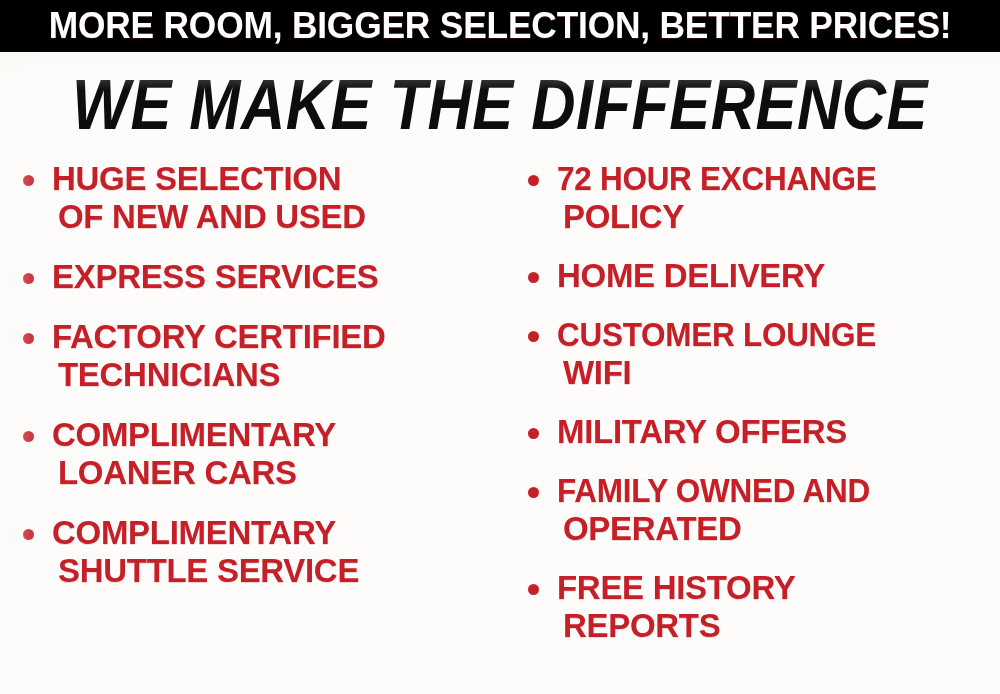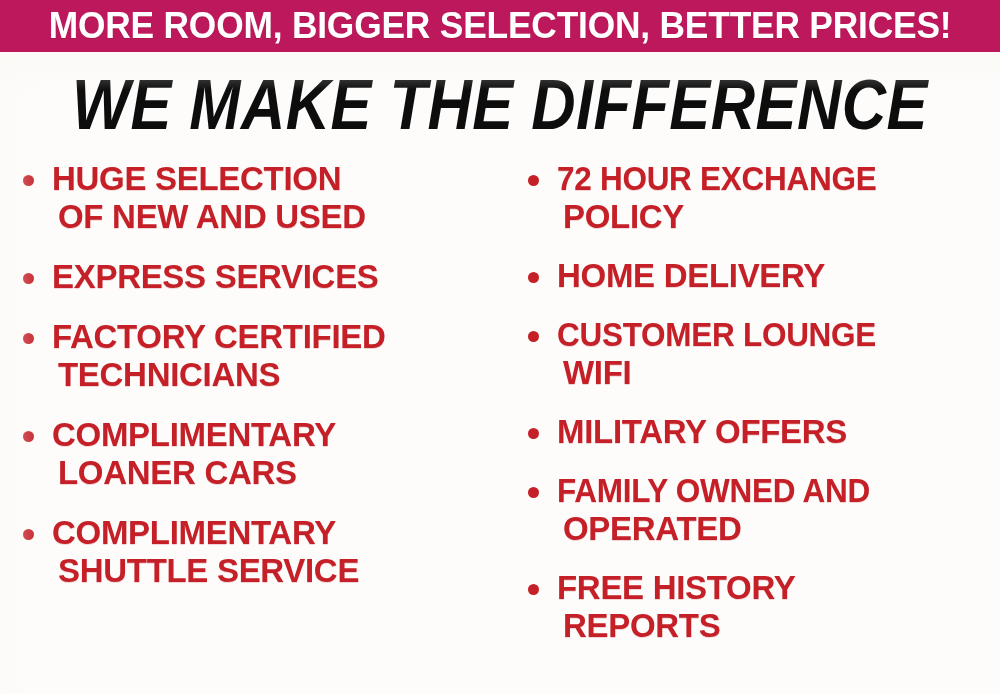--- a/index.html
+++ b/index.html
@@ -15,21 +15,21 @@
     position: relative;
   }
 
   
   .top-banner {
     position: absolute;
     left: 0;
     top: 0;
     width: 1000px;
     height: 52px;
-    background: #be185d;
+    background: #000000;
     overflow: hidden;
   }
   .top-banner-text {
     position: absolute;
     left: 0;
     top: 0;
     width: 1000px;
     height: 52px;
     line-height: 52px;
     text-align: center;

